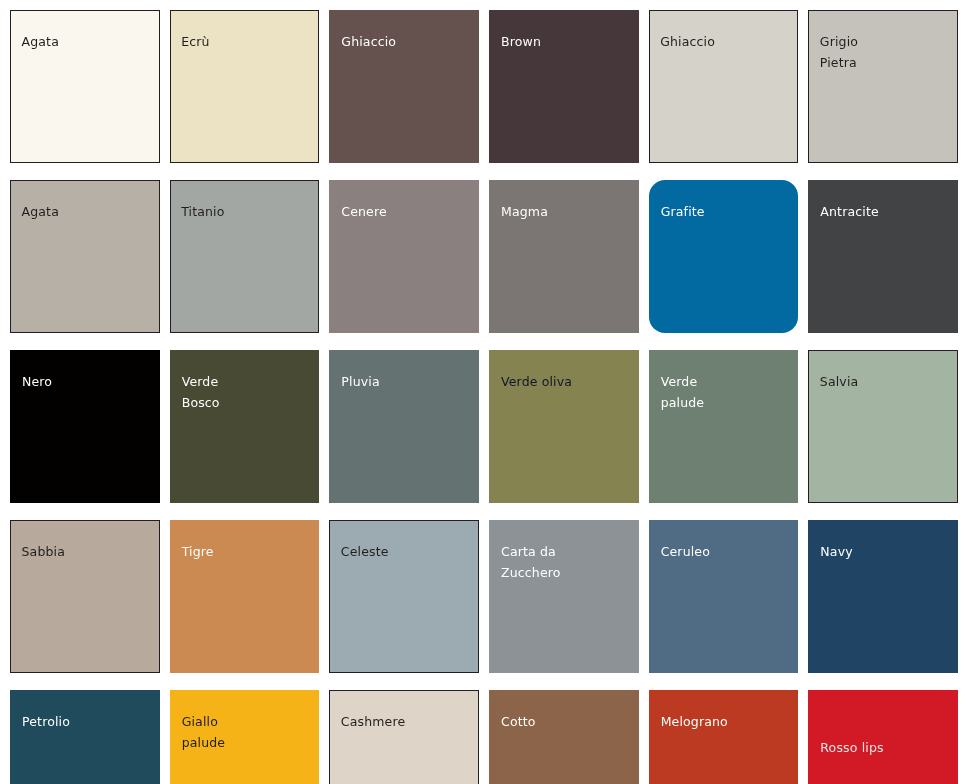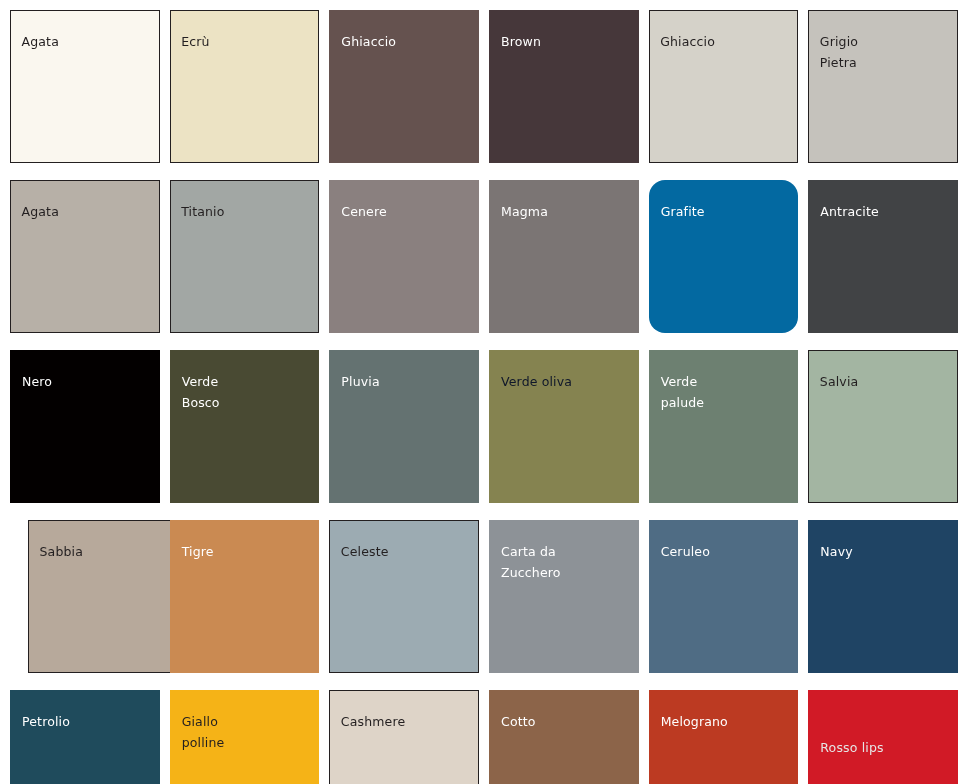--- a/index.html
+++ b/index.html
@@ -107,21 +107,21 @@
     <div class="swatch" style="background-color: rgb(133, 131, 80);">
       <span class="swatch-label" style="color: #0f172a;">Verde oliva</span>
     </div>
     <div class="swatch" style="background-color: rgb(109, 128, 113);">
       <span class="swatch-label" style="color: rgb(255, 255, 255);">Verde
 palude</span>
     </div>
     <div class="swatch bordered" style="background-color: rgb(163, 181, 162);">
       <span class="swatch-label" style="color: rgb(35, 31, 32);">Salvia</span>
     </div>
-    <div class="swatch bordered" style="background-color: rgb(183, 169, 155); margin-left: 18px;">
+    <div class="swatch bordered" style="background-color: rgb(183, 169, 155);">
       <span class="swatch-label" style="color: rgb(35, 31, 32);">Sabbia</span>
     </div>
     <div class="swatch" style="background-color: rgb(202, 138, 82);">
       <span class="swatch-label" style="color: rgb(255, 255, 255);">Tigre</span>
     </div>
     <div class="swatch bordered" style="background-color: rgb(156, 171, 178);">
       <span class="swatch-label" style="color: rgb(35, 31, 32);">Celeste</span>
     </div>
     <div class="swatch" style="background-color: rgb(141, 146, 151);">
       <span class="swatch-label" style="color: rgb(255, 255, 255);">Carta da
@@ -131,21 +131,21 @@
       <span class="swatch-label" style="color: rgb(255, 255, 255);">Ceruleo</span>
     </div>
     <div class="swatch" style="background-color: rgb(31, 68, 100);">
       <span class="swatch-label" style="color: rgb(255, 255, 255);">Navy</span>
     </div>
     <div class="swatch" style="background-color: rgb(31, 75, 92);">
       <span class="swatch-label" style="color: rgb(255, 255, 255);">Petrolio</span>
     </div>
     <div class="swatch" style="background-color: rgb(245, 179, 23);">
       <span class="swatch-label" style="color: rgb(35, 31, 32);">Giallo
-polline</span>
+palude</span>
     </div>
     <div class="swatch bordered" style="background-color: rgb(222, 212, 200);">
       <span class="swatch-label" style="color: rgb(35, 31, 32);">Cashmere</span>
     </div>
     <div class="swatch" style="background-color: rgb(140, 100, 73);">
       <span class="swatch-label" style="color: rgb(255, 255, 255);">Cotto</span>
     </div>
     <div class="swatch" style="background-color: rgb(188, 58, 34);">
       <span class="swatch-label" style="color: rgb(255, 255, 255);">Melograno</span>
     </div>

